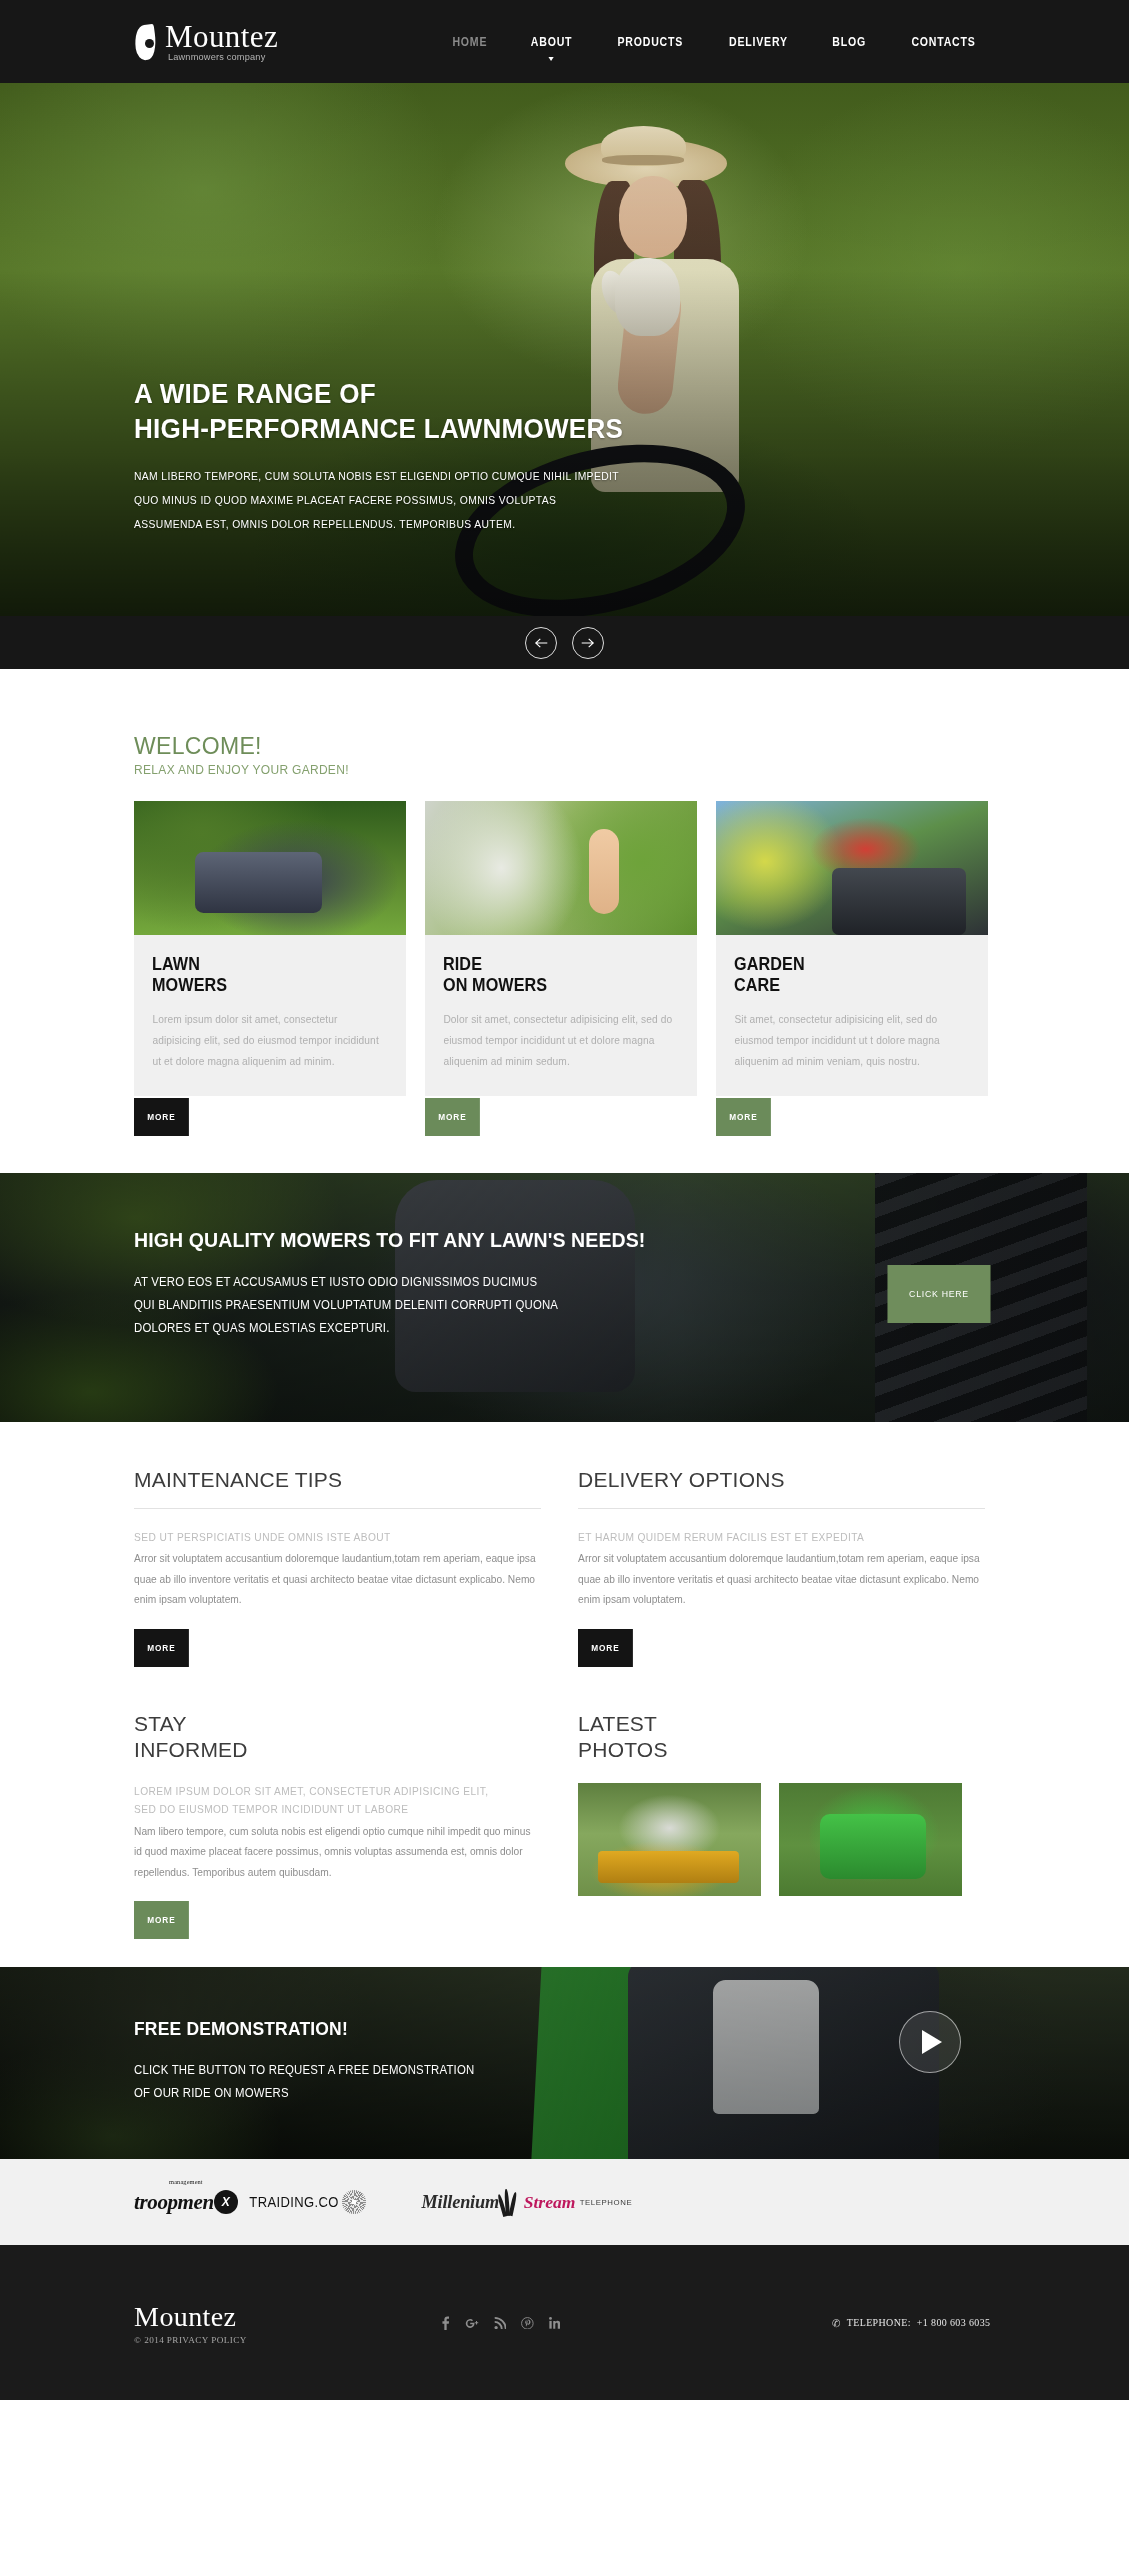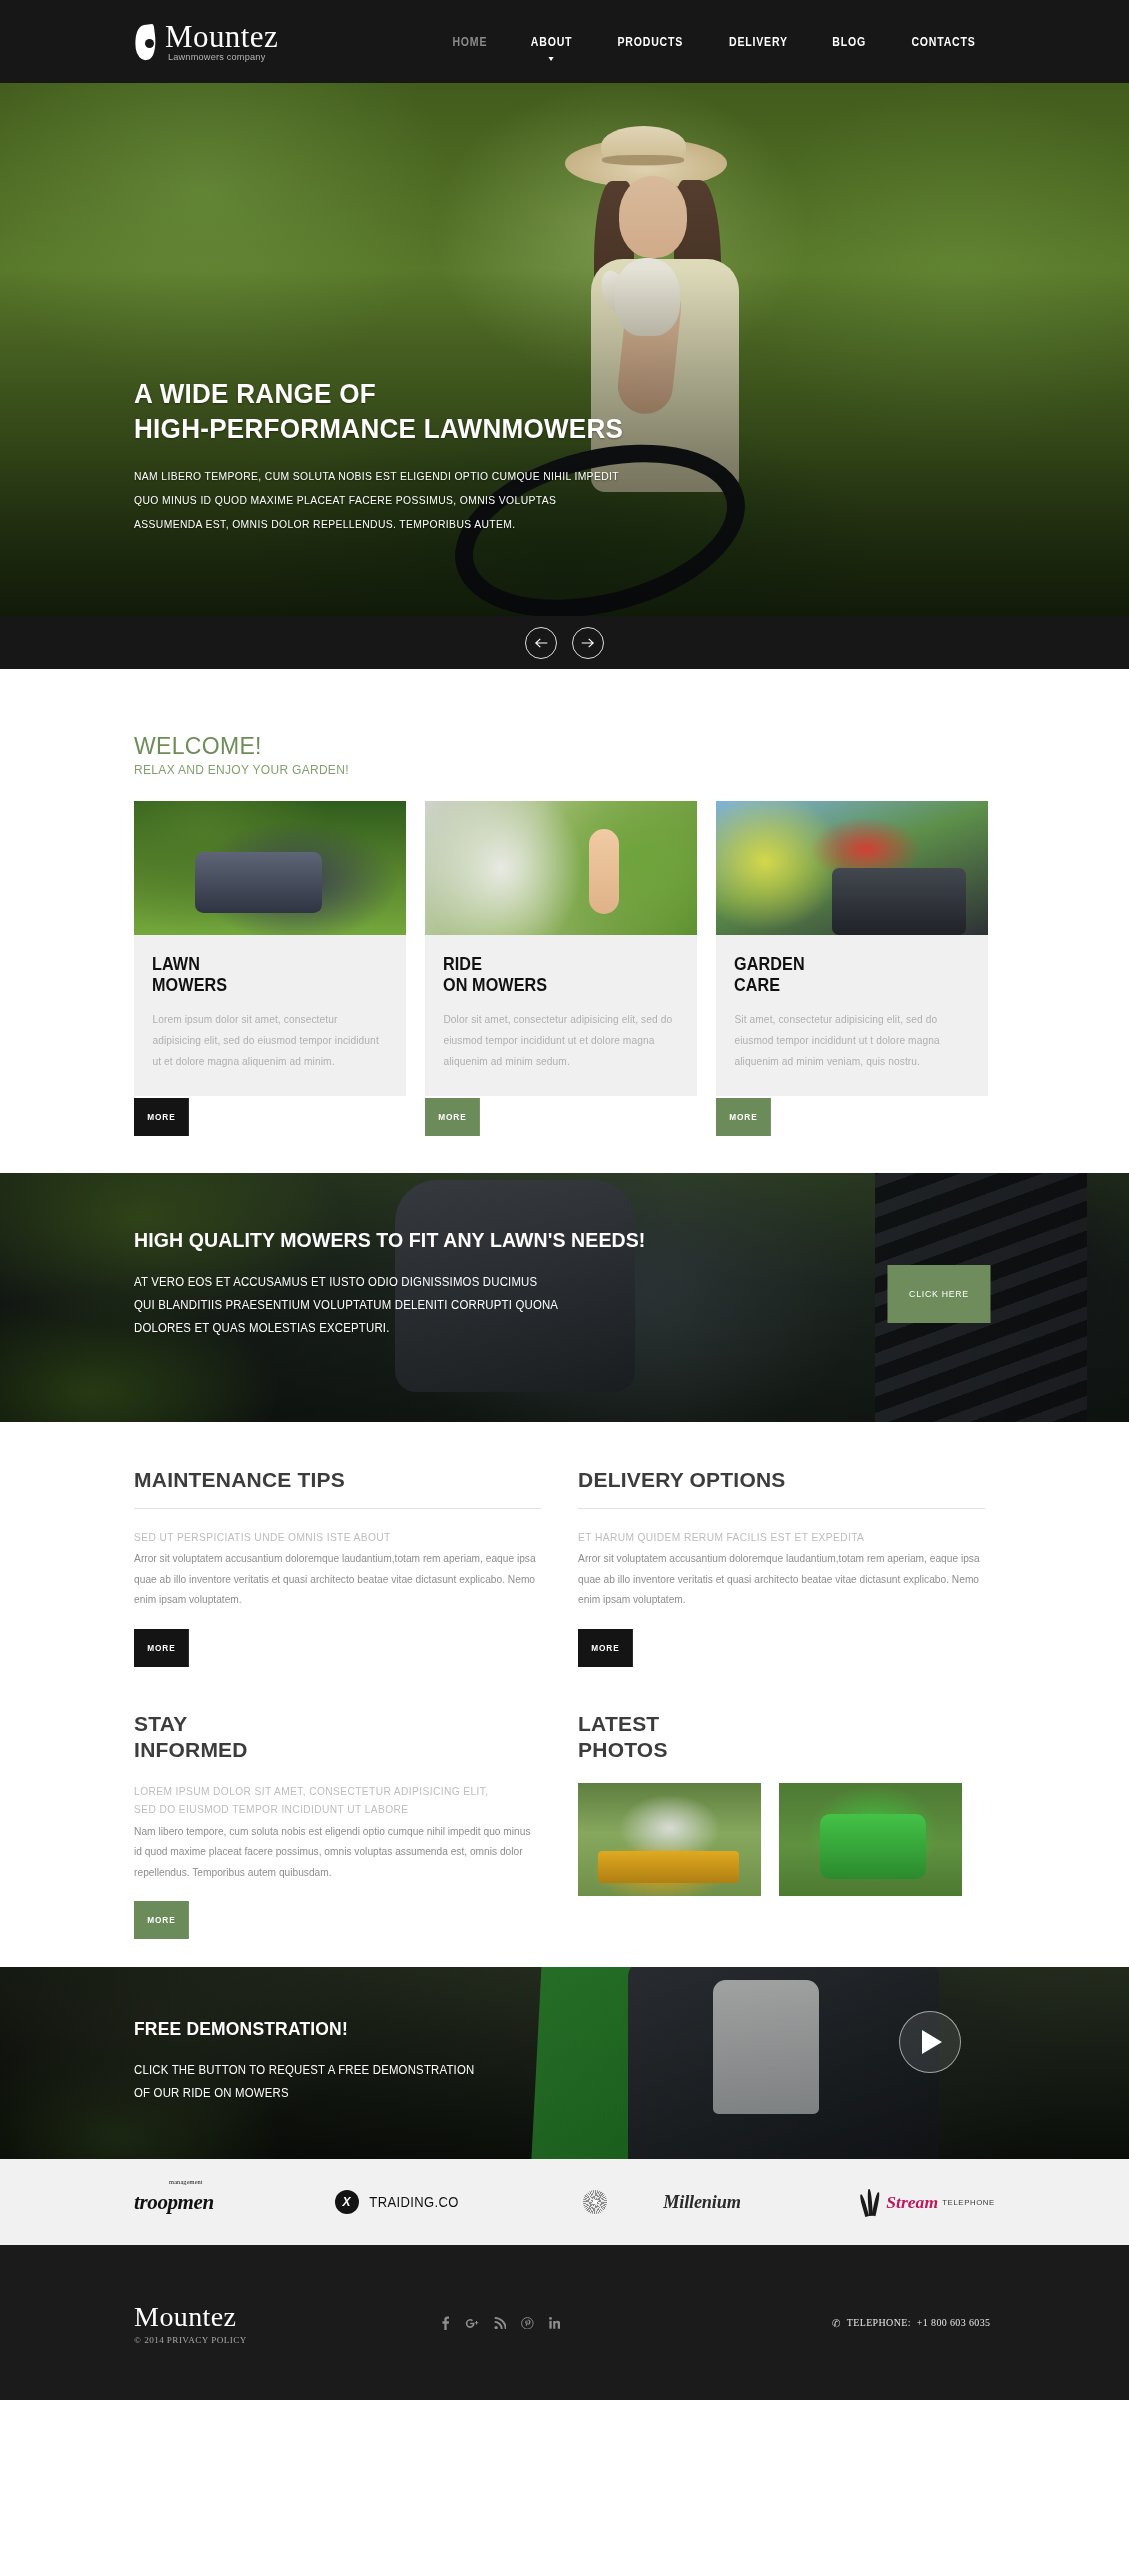--- a/index.html
+++ b/index.html
@@ -361,21 +361,21 @@
   .info { background: #ffffff; padding: 45px 0 28px 0; }
   .info-grid {
     display: flex;
     gap: 37px;
     padding: 0 10.6px;
   }
   .info-col { width: 407px; }
   .info-title {
     font-size: 21px;
     color: #3c3c3c;
-    font-weight: bold;
+    font-weight: normal;
     letter-spacing: 0.2px;
     line-height: 26px;
     white-space: pre-line;
   }
   .info-rule {
     height: 0.7px; background: #e2e2e2; margin-top: 15.5px;
   }
   .info-lead {
     margin-top: 20px;
     font-size: 10.2px;
@@ -489,21 +489,21 @@
   }
 
   
   .partners {
     background: #f1f1f1;
     height: 86px;
     display: flex; align-items: center;
   }
   .partners-inner {
     width: 882px; margin: 0 auto; padding: 0 10.6px;
-    display: flex; align-items: center; justify-content: space-between;
+    display: flex; align-items: center; 
   }
   .partner { display: flex; align-items: center; color: #111111; }
   .p-troopmen { position: relative; }
   .p-troopmen .mgmt {
     position: absolute; top: -12px; left: 35px;
     font-size: 6.4px; color: #222; letter-spacing: 0.1px;
     font-family: "Liberation Serif", serif;
   }
   .p-troopmen .name {
     font-family: "Liberation Serif", serif;

